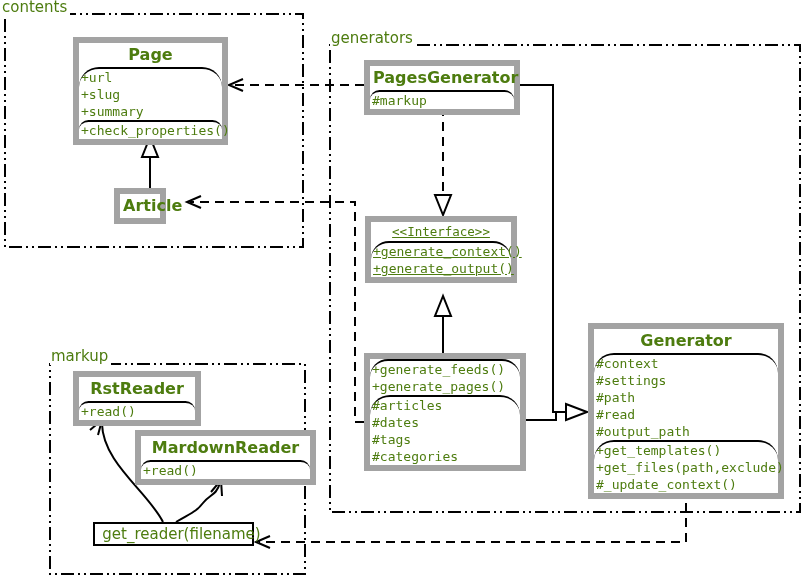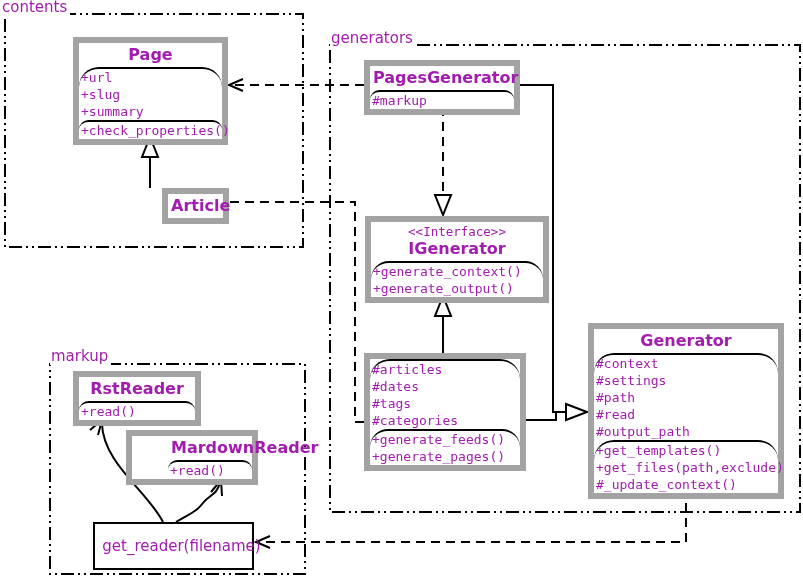--- a/index.html
+++ b/index.html
@@ -1,18 +1,18 @@
 <!DOCTYPE html>
 <html><head>
 <meta charset="utf-8">
 <style>
   html,body { margin:0; padding:0; background:#ffffff; }
   .canvas {
     position:relative; width:803px; height:579px; background:#ffffff;
-    font-family:"DejaVu Sans", sans-serif; color:#a21caf; overflow:hidden;
+    font-family:"DejaVu Sans", sans-serif; color:#4d7c0f; overflow:hidden;
   }
   svg.wires { position:absolute; left:0; top:0; z-index:1; }
   .uml-class {
     position:absolute; z-index:2; box-sizing:border-box;
     border:6px solid #a3a3a3; background:#fff;
   }
   .uml-title {
     font-weight:bold; font-size:16px; line-height:20px;
     text-align:center; padding:2px 3px; white-space:nowrap;
   }
@@ -103,52 +103,51 @@
     <div class="uml-section">
       <div class="uml-row">+url</div>
       <div class="uml-row">+slug</div>
       <div class="uml-row">+summary</div>
     </div>
     <div class="uml-section">
       <div class="uml-row">+check_properties()</div>
     </div>
   </div>
 
-  <div class="uml-class" style="left:114px; top:188px; width:67px;margin-left:48px;">
+  <div class="uml-class" style="left:114px; top:188px; width:52px;">
     <div class="uml-title">Article</div>
   </div>
 
   <div class="uml-class" style="left:364px; top:60px; width:156px;">
     <div class="uml-title">PagesGenerator</div>
     <div class="uml-section">
       <div class="uml-row">#markup</div>
     </div>
   </div>
 
-  <div class="uml-class" style="left:365px; top:216px; width:184px;">
+  <div class="uml-class" style="left:365px; top:216px; width:152px;text-decoration:underline;">
     <div class="uml-title">
       <div class="uml-stereotype">&lt;&lt;Interface&gt;&gt;</div>
-      <div>IGenerator</div>
     </div>
     <div class="uml-section">
       <div class="uml-row">+generate_context()</div>
       <div class="uml-row">+generate_output()</div>
     </div>
   </div>
 
   <div class="uml-class" style="left:364px; top:353px; width:162px;">
     <div class="uml-section">
+      <div class="uml-row">+generate_feeds()</div>
+      <div class="uml-row">+generate_pages()</div>
+    </div>
+    <div class="uml-section">
       <div class="uml-row">#articles</div>
       <div class="uml-row">#dates</div>
       <div class="uml-row">#tags</div>
       <div class="uml-row">#categories</div>
-    </div>
-    <div class="uml-section">
-      <div class="uml-row">+generate_feeds()</div>
-      <div class="uml-row">+generate_pages()</div>
     </div>
   </div>
 
   <div class="uml-class" style="left:588px; top:323px; width:196px;">
     <div class="uml-title">Generator</div>
     <div class="uml-section">
       <div class="uml-row">#context</div>
       <div class="uml-row">#settings</div>
       <div class="uml-row">#path</div>
       <div class="uml-row">#read</div>
@@ -161,24 +160,24 @@
     </div>
   </div>
 
   <div class="uml-class" style="left:73px; top:371px; width:128px;">
     <div class="uml-title">RstReader</div>
     <div class="uml-section">
       <div class="uml-row">+read()</div>
     </div>
   </div>
 
-  <div class="uml-class" style="left:126px; top:430px; width:132px;padding-left:36px;">
+  <div class="uml-class" style="left:135px; top:430px; width:181px;">
     <div class="uml-title">MardownReader</div>
     <div class="uml-section">
       <div class="uml-row">+read()</div>
     </div>
   </div>
 
-  <div class="uml-node" style="left:93px; top:522px; width:161px; height:48px;padding-left:16px;">
+  <div class="uml-node" style="left:93px; top:522px; width:161px; height:24px;padding-left:16px;">
     <span>get_reader(filename)</span>
   </div>
 
 </div>
 
 </body></html>

